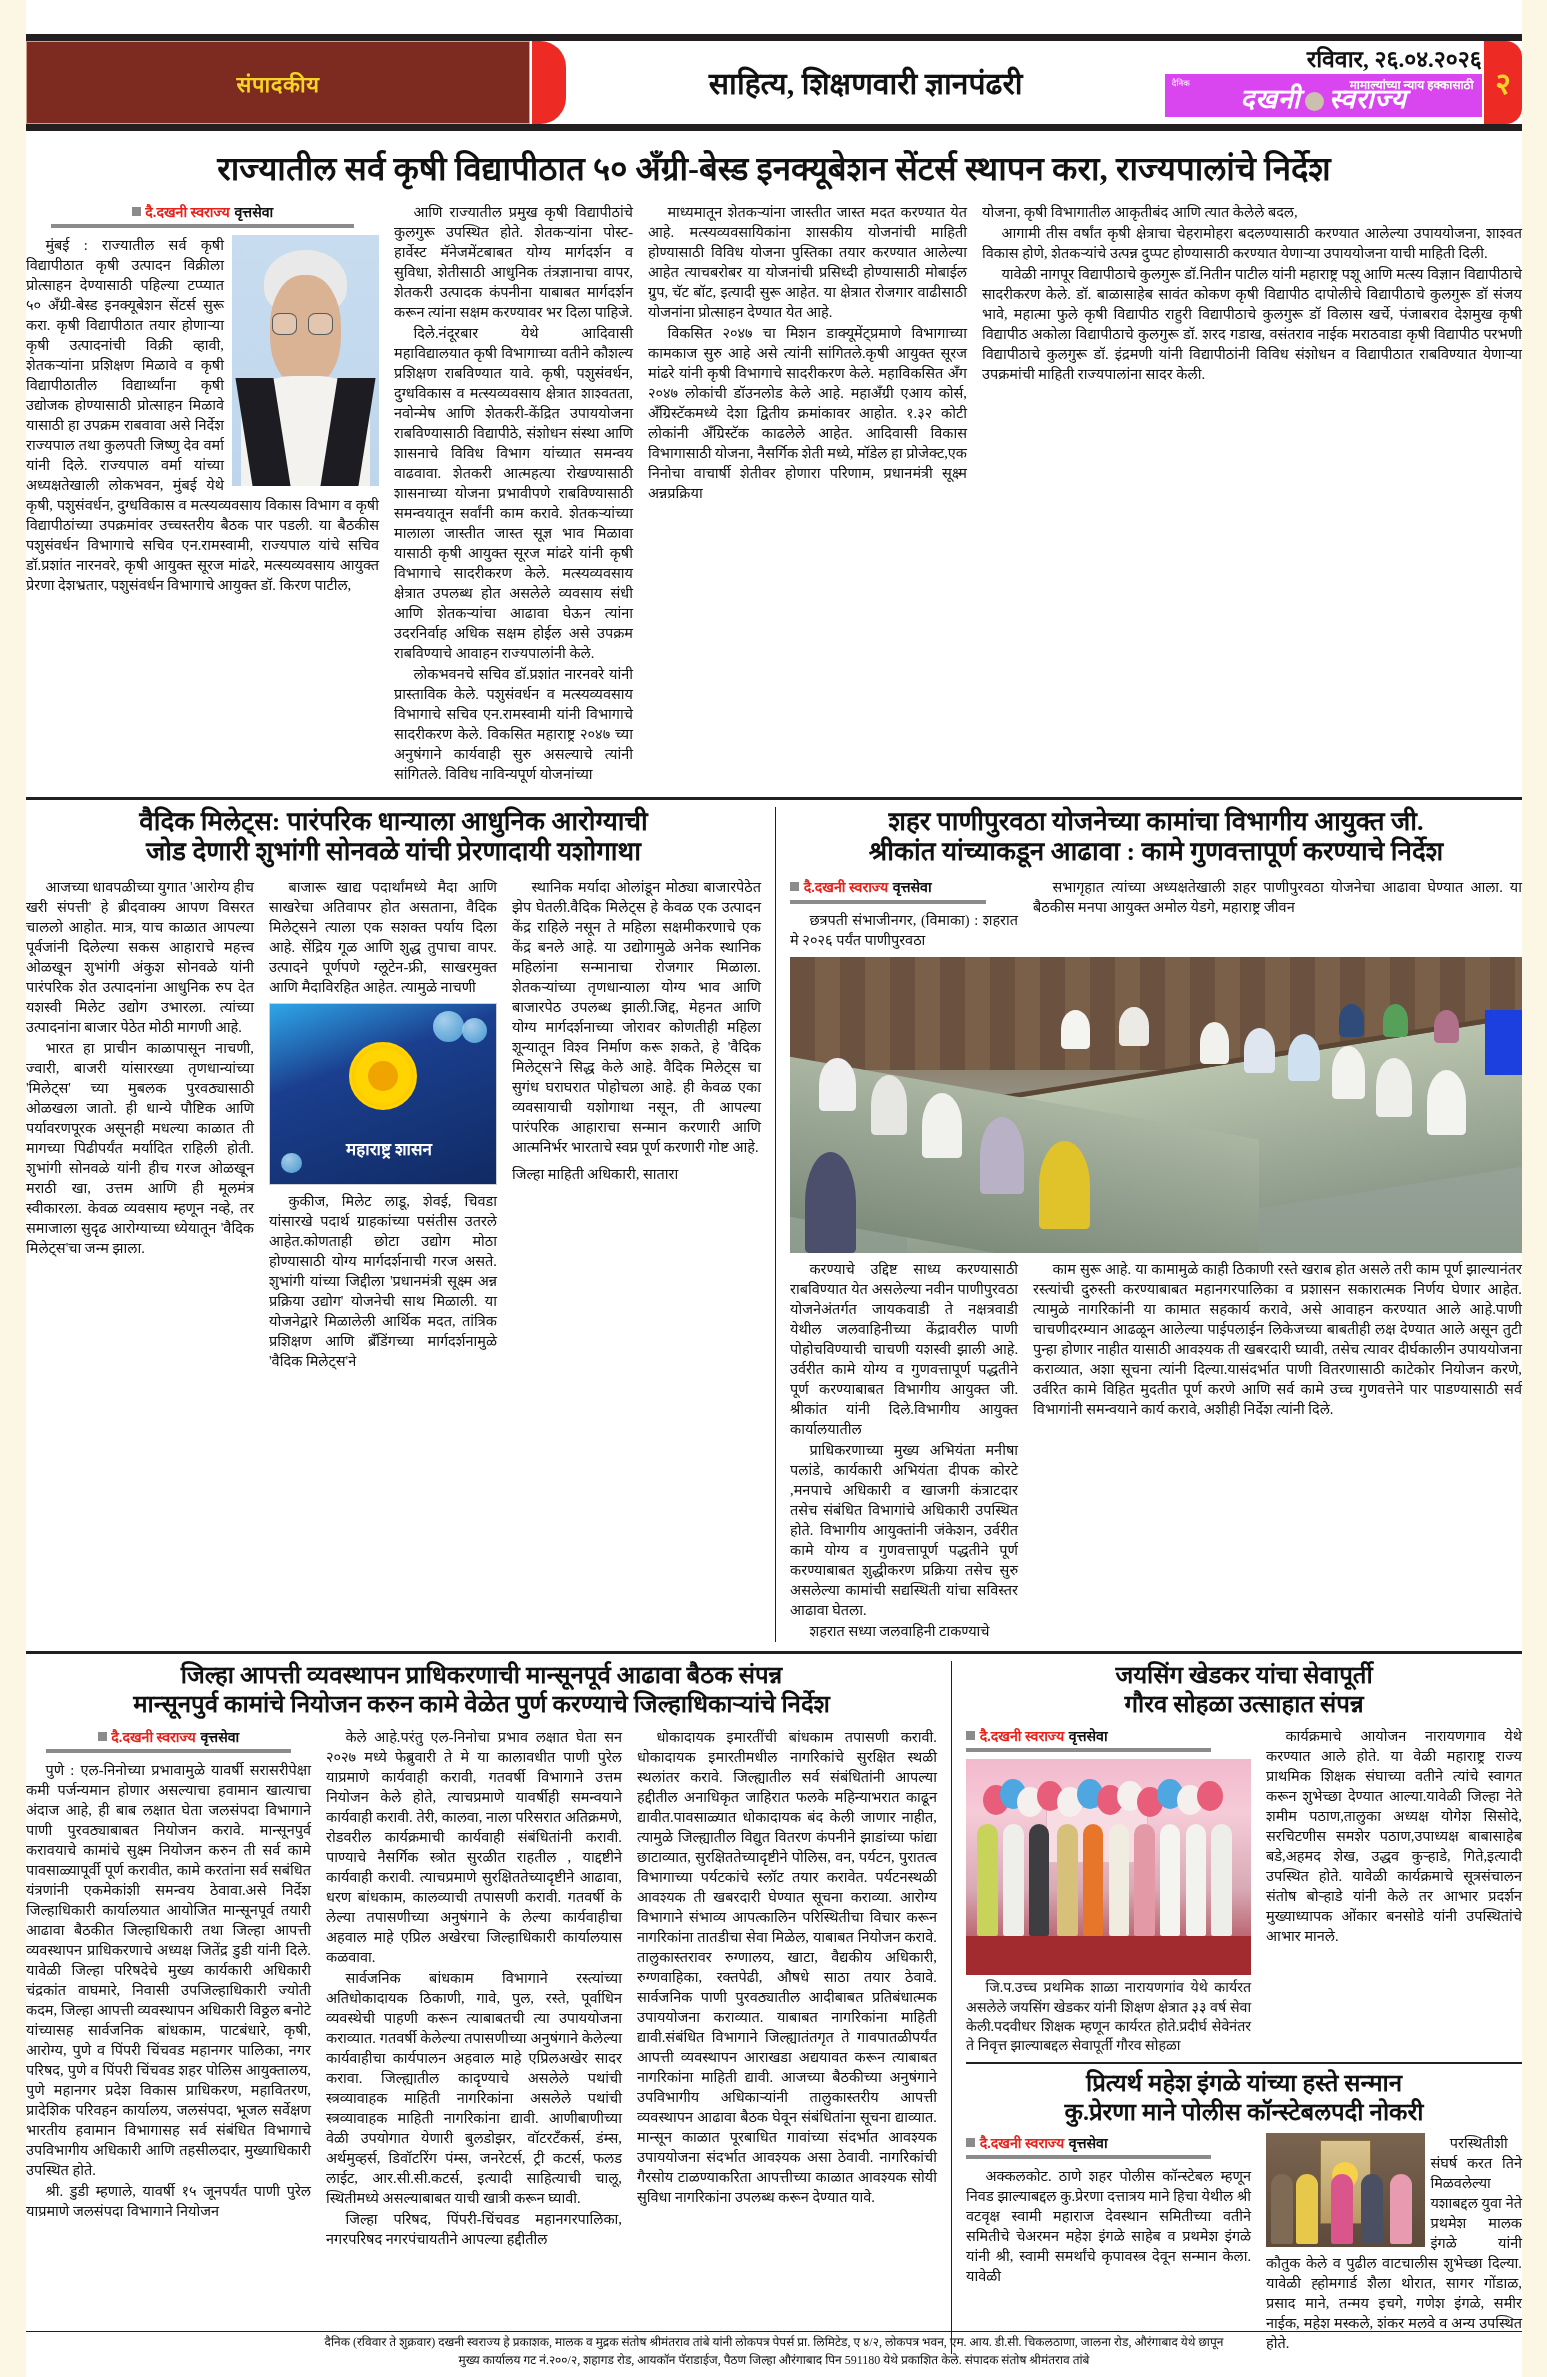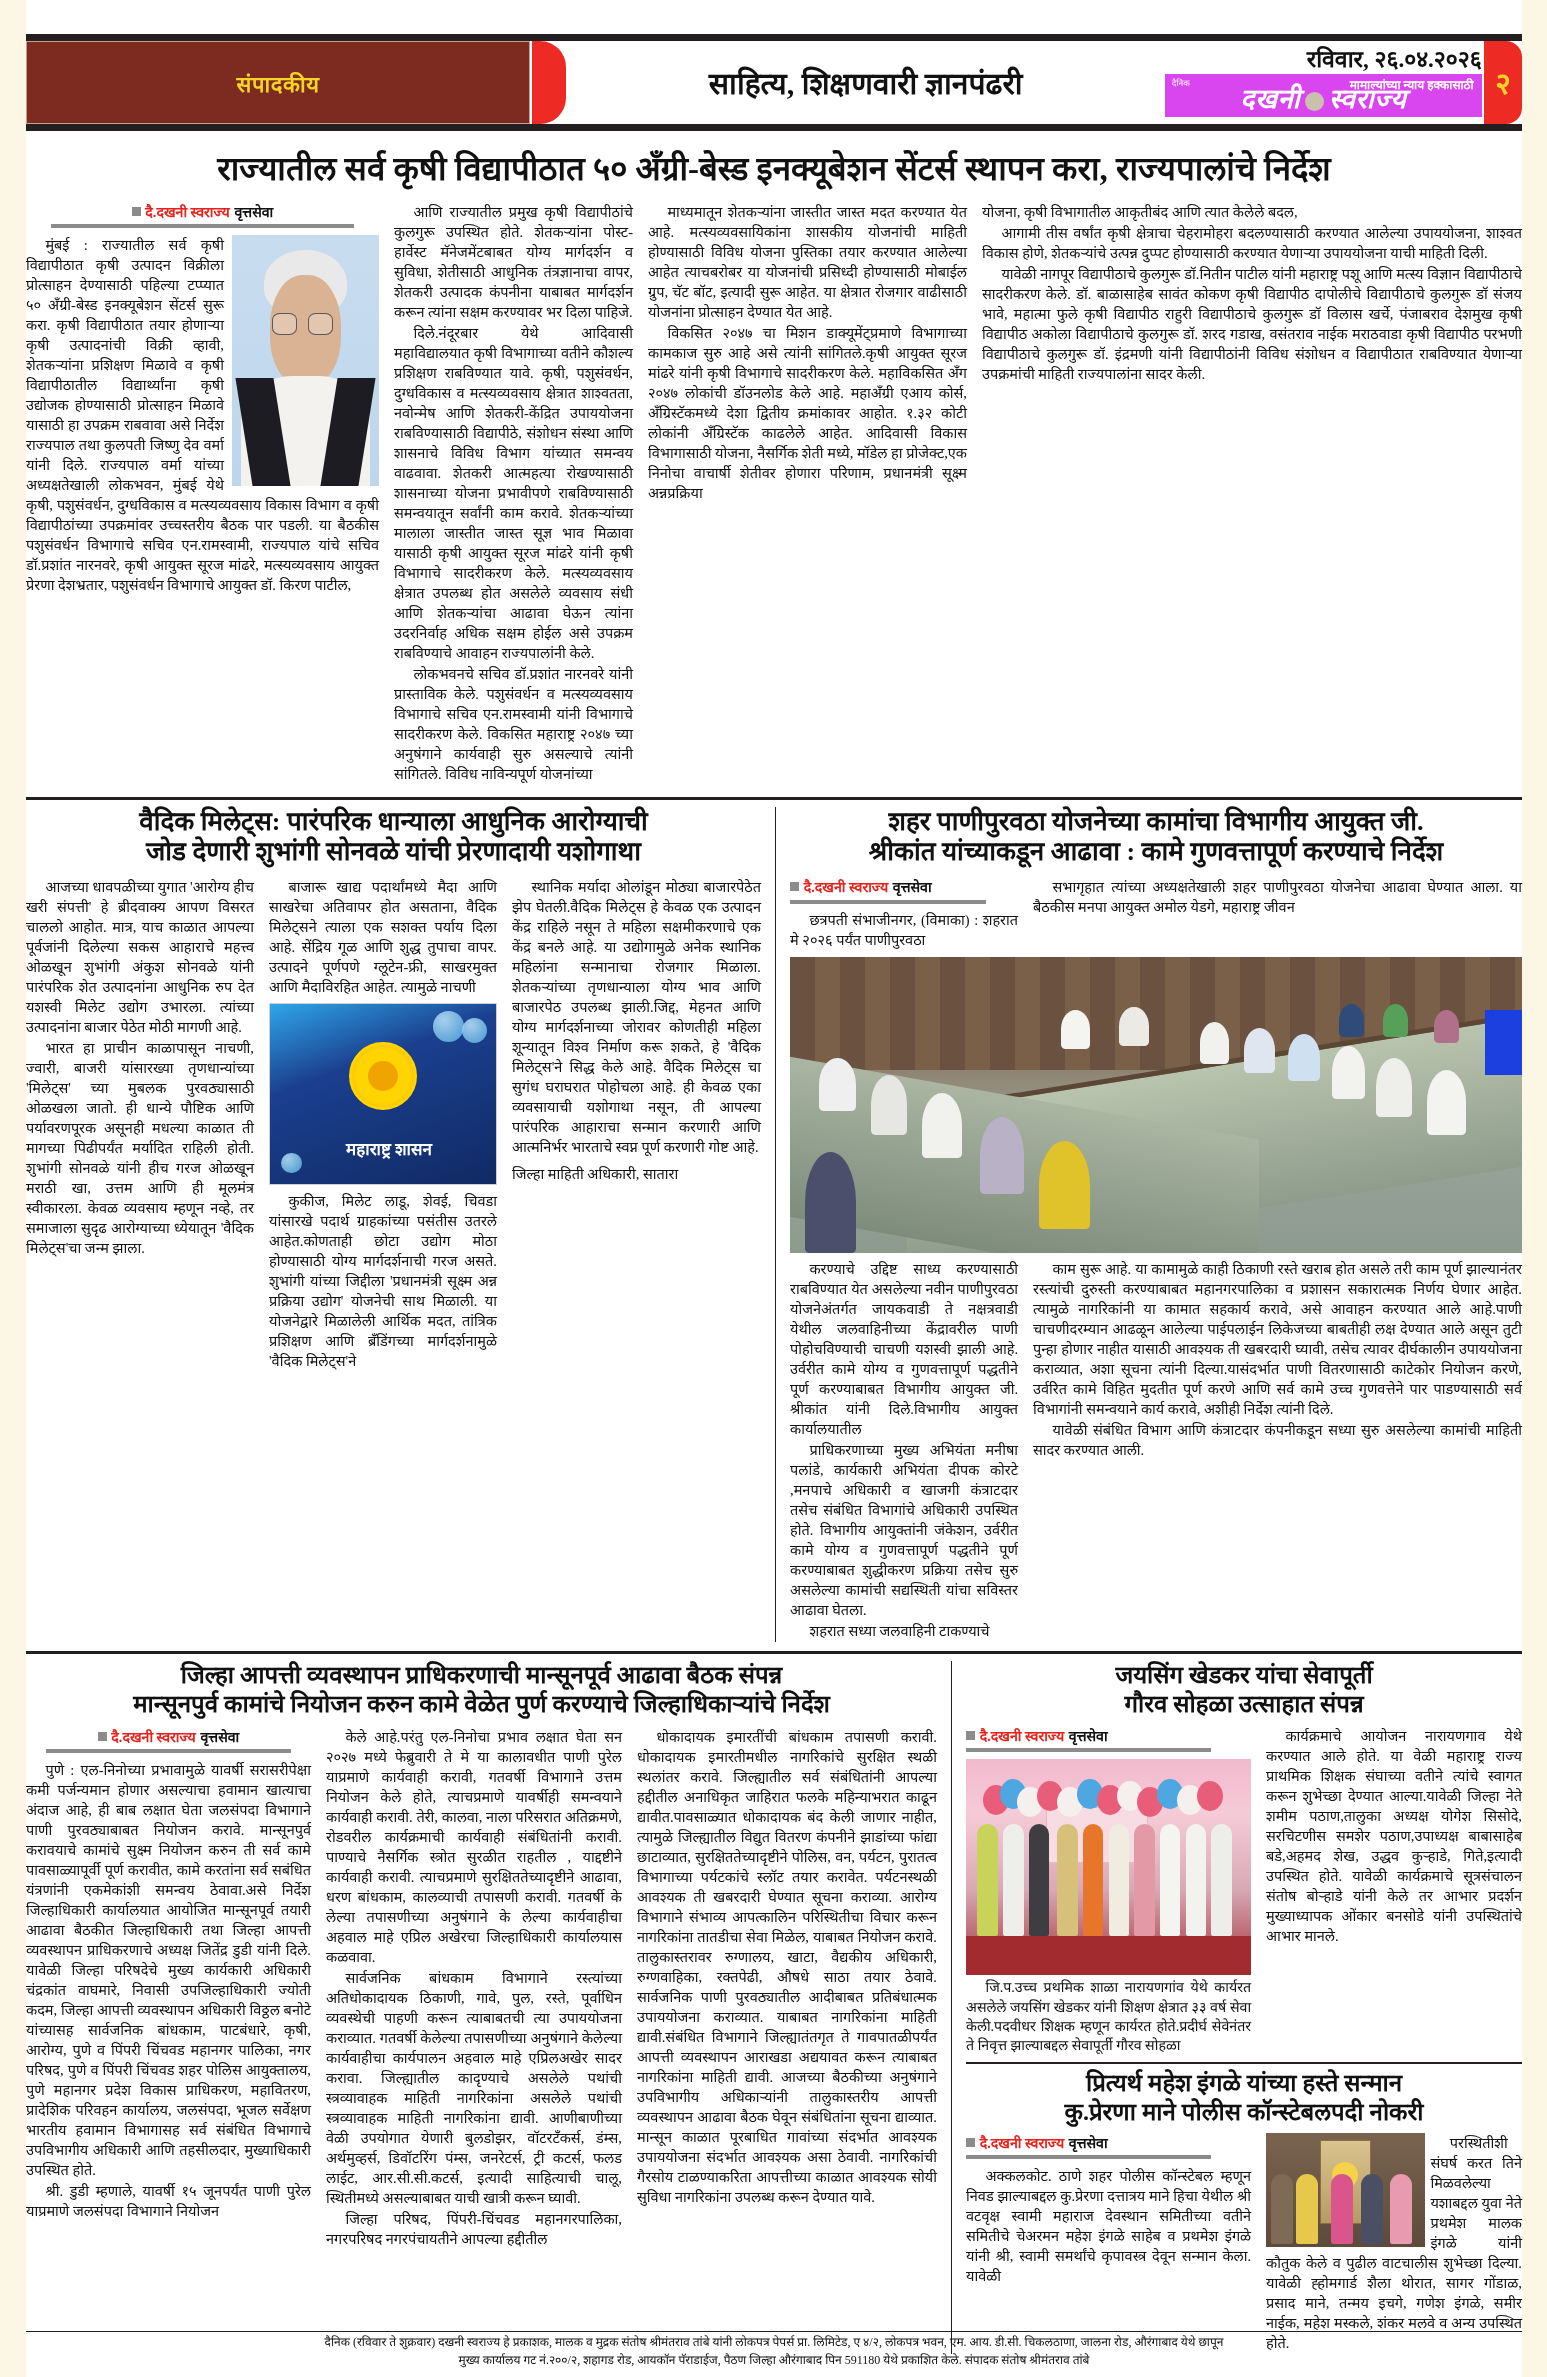--- a/index.html
+++ b/index.html
@@ -396,21 +396,20 @@
           <div style="width:228px;">
             <div class="col">
               <p>करण्याचे उद्दिष्ट साध्य करण्यासाठी राबविण्यात येत असलेल्या नवीन पाणीपुरवठा योजनेअंतर्गत जायकवाडी ते नक्षत्रवाडी येथील जलवाहिनीच्या केंद्रावरील पाणी पोहोचविण्याची चाचणी यशस्वी झाली आहे. उर्वरीत कामे योग्य व गुणवत्तापूर्ण पद्धतीने पूर्ण करण्याबाबत विभागीय आयुक्त जी. श्रीकांत यांनी दिले.विभागीय आयुक्त कार्यालयातील</p>
               <p>प्राधिकरणाच्या मुख्य अभियंता मनीषा पलांडे, कार्यकारी अभियंता दीपक कोरटे ,मनपाचे अधिकारी व खाजगी कंत्राटदार तसेच संबंधित विभागांचे अधिकारी उपस्थित होते. विभागीय आयुक्तांनी जंकेशन, उर्वरीत कामे योग्य व गुणवत्तापूर्ण पद्धतीने पूर्ण करण्याबाबत शुद्धीकरण प्रक्रिया तसेच सुरु असलेल्या कामांची सद्यस्थिती यांचा सविस्तर आढावा घेतला.</p>
               <p>शहरात सध्या जलवाहिनी टाकण्याचे</p>
             </div>
           </div>
           <div style="flex:1;">
             <div class="col">
               <p>काम सुरू आहे. या कामामुळे काही ठिकाणी रस्ते खराब होत असले तरी काम पूर्ण झाल्यानंतर रस्त्यांची दुरुस्ती करण्याबाबत महानगरपालिका व प्रशासन सकारात्मक निर्णय घेणार आहेत. त्यामुळे नागरिकांनी या कामात सहकार्य करावे, असे आवाहन करण्यात आले आहे.पाणी चाचणीदरम्यान आढळून आलेल्या पाईपलाईन लिकेजच्या बाबतीही लक्ष देण्यात आले असून तुटी पुन्हा होणार नाहीत यासाठी आवश्यक ती खबरदारी घ्यावी, तसेच त्यावर दीर्घकालीन उपाययोजना कराव्यात, अशा सूचना त्यांनी दिल्या.यासंदर्भात पाणी वितरणासाठी काटेकोर नियोजन करणे, उर्वरित कामे विहित मुदतीत पूर्ण करणे आणि सर्व कामे उच्च गुणवत्तेने पार पाडण्यासाठी सर्व विभागांनी समन्वयाने कार्य करावे, अशीही निर्देश त्यांनी दिले.</p>
-              <p>यावेळी संबंधित विभाग आणि कंत्राटदार कंपनीकडून सध्या सुरु असलेल्या कामांची माहिती सादर करण्यात आली.</p>
             </div>
           </div>
         </div>
       </div>
     </div>
 
     <div class="sep-thick"></div>
 
     <div style="display:flex; gap:13.7px;">
 

